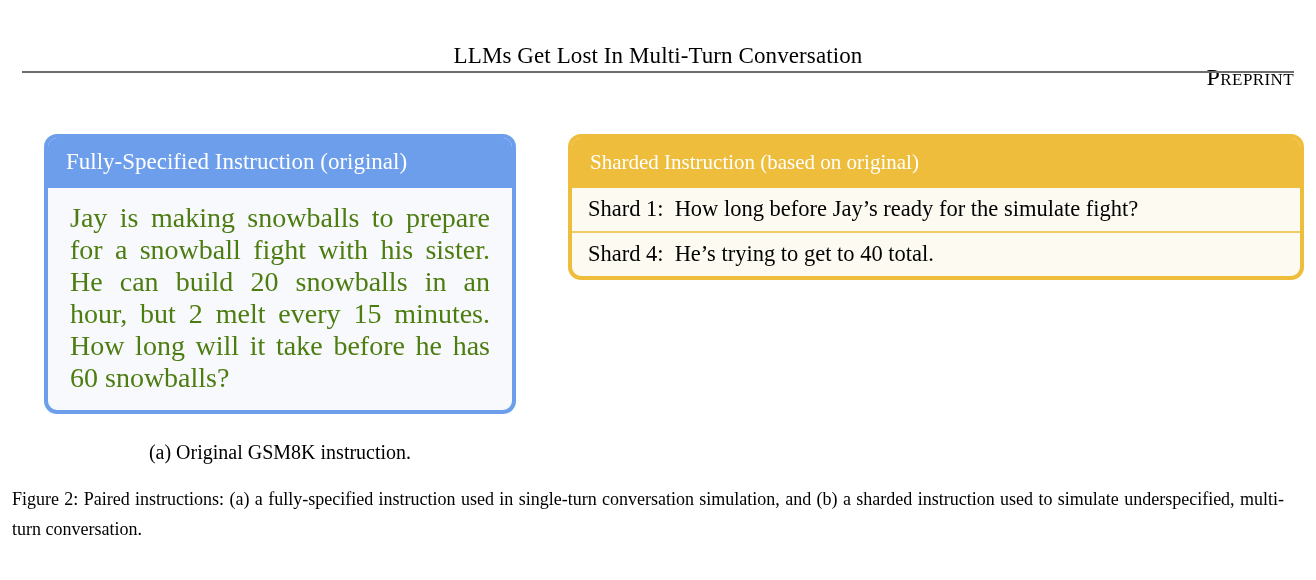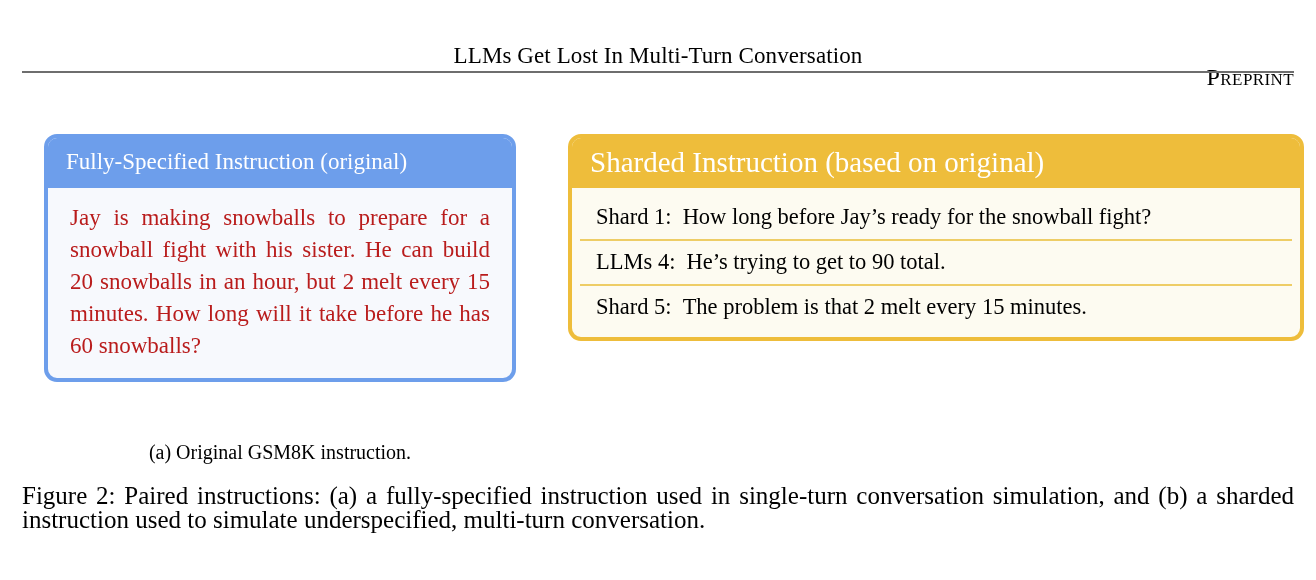--- a/index.html
+++ b/index.html
@@ -81,51 +81,51 @@
   .box-left .box-title {
     background: #6d9eeb;
     color: #ffffff;
     font-size: 23px;
     line-height: 30px;
     padding: 9px 18px 11px 18px;
     white-space: nowrap;
   }
   .box-left .box-body {
     padding: 14px 22px 16px 22px;
-    font-size: 23px;
+    font-size: 28px;
     line-height: 32px;
     text-align: justify;
     text-justify: inter-word;
     hyphens: manual;
-    color: #b91c1c;
+    color: #4d7c0f;
   }
 
   
   .box-right {
     position: absolute;
     left: 552px;
     top: 0;
     width: 736px;
     box-sizing: border-box;
     border: 4px solid #eebd3b;
     border-radius: 13px;
     background: #fdfbf1;
     overflow: hidden;
   }
   .box-right .box-title {
     background: #eebd3b;
     color: #ffffff;
-    font-size: 29px;
+    font-size: 21px;
     line-height: 30px;
     padding: 9px 18px 11px 18px;
     white-space: nowrap;
   }
   .shard-list {
     padding: 0;
-    margin: 8px;
+    margin: 0;
   }
   .shard-row {
     display: flex;
     align-items: baseline;
     font-size: 22.5px;
     line-height: 30px;
     padding: 6px 14px 7px 16px;
     border-bottom: 2px solid #eecd66;
     white-space: nowrap;
   }
@@ -154,25 +154,25 @@
   }
   .subcaption-b {
     left: 552px;
     top: 308px;
     width: 736px;
   }
 
   
   .figure-caption {
     position: absolute;
-    left: 22px;
+    left: 12px;
     top: 484px;
     width: 1272px;
-    font-size: 25px;
-    line-height: 24px;
+    font-size: 18px;
+    line-height: 30px;
     text-align: justify;
     text-justify: inter-word;
   }
 </style>
 </head>
 <body>
 
 <div class="page-header">
   <div class="header-title">LLMs Get Lost In Multi-Turn Conversation</div>
   <div class="header-preprint">Preprint</div>
@@ -186,29 +186,25 @@
     <div class="box-left">
       <div class="box-title">Fully-Specified Instruction (original)</div>
       <div class="box-body">Jay is making snowballs to prepare for a snowball fight with his sister. He can build 20 snowballs in an hour, but 2 melt every 15 minutes. How long will it take before he has 60 snow­balls?</div>
     </div>
 
     <div class="box-right">
       <div class="box-title">Sharded Instruction (based on original)</div>
       <div class="shard-list">
         <div class="shard-row">
           <span class="shard-label">Shard 1:</span>
-          <span class="shard-text">How long before Jay’s ready for the snowball fight?</span>
+          <span class="shard-text">How long before Jay’s ready for the simulate fight?</span>
         </div>
         <div class="shard-row">
-          <span class="shard-label">LLMs 4:</span>
-          <span class="shard-text">He’s trying to get to 90 total.</span>
-        </div>
-        <div class="shard-row">
-          <span class="shard-label">Shard 5:</span>
-          <span class="shard-text">The problem is that 2 melt every 15 minutes.</span>
+          <span class="shard-label">Shard 4:</span>
+          <span class="shard-text">He’s trying to get to 40 total.</span>
         </div>
       </div>
     </div>
 
     <div class="subcaption subcaption-a" style="top: 305px;">(a) Original GSM8K instruction.</div>
 
   </div>
 </div>
 
 <div class="figure-caption">Figure 2: Paired instructions: (a) a fully-specified instruction used in single-turn conversation simulation, and (b) a sharded instruction used to simulate underspecified, multi-turn conversation.</div>

